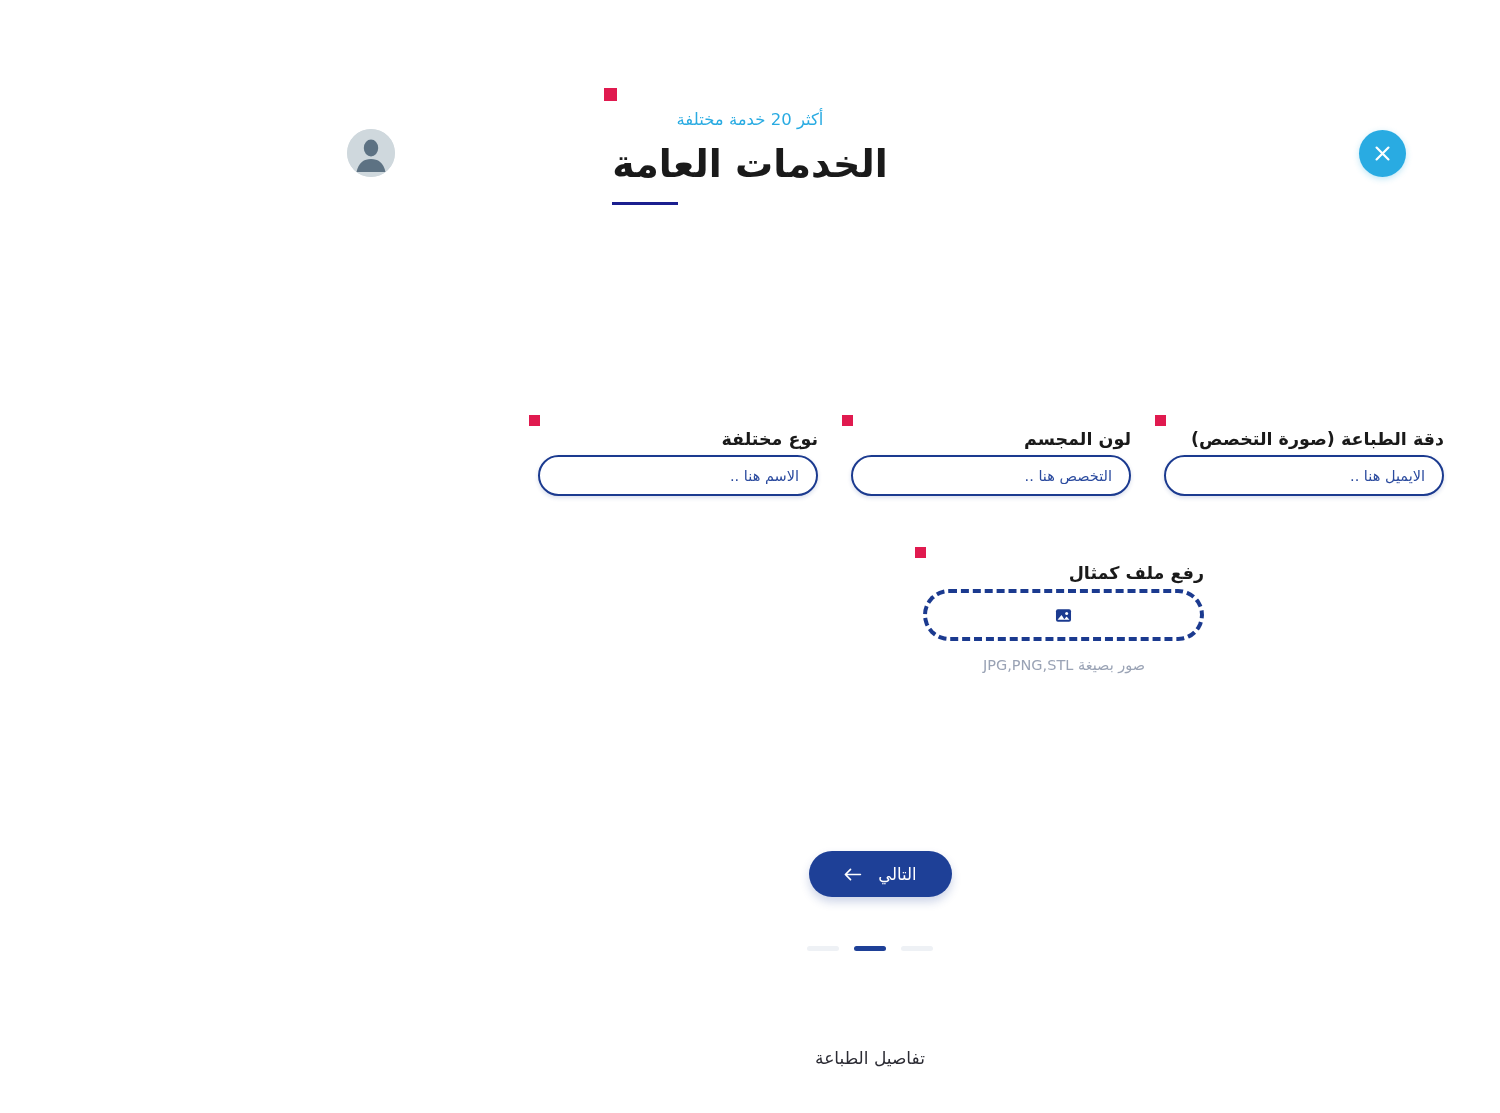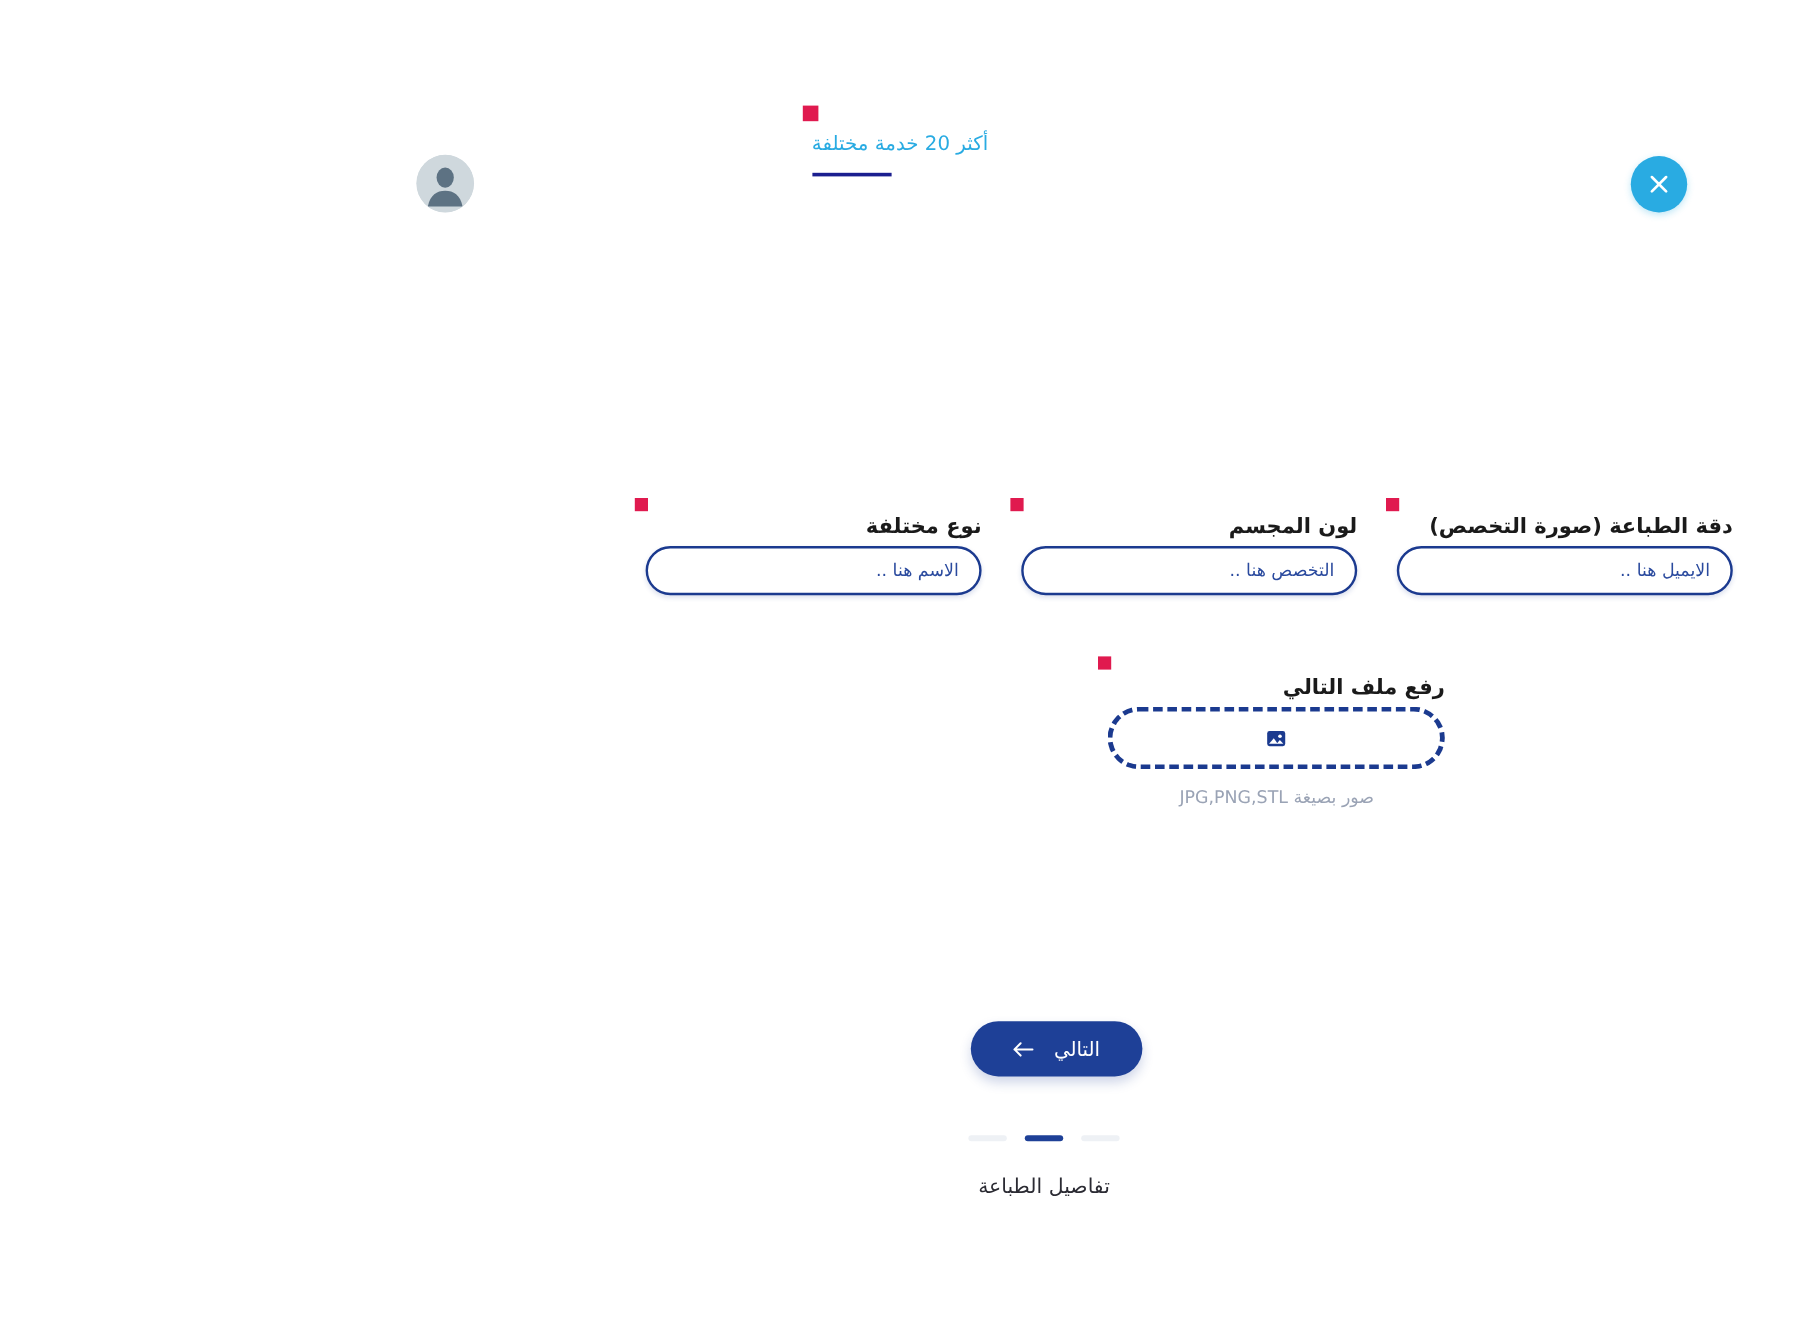--- a/index.html
+++ b/index.html
@@ -225,21 +225,21 @@
     width: 32px; height: 5px;
     border-radius: 3px;
     background: #eef1f5;
     cursor: pointer;
   }
   .dot.active { background: #1e4097; }
 
   
   .caption {
     position: absolute;
-    top: 979px;
+    top: 1048px;
     left: 0; right: 0;
     text-align: center;
     font-size: 17px;
     color: #2b2b33;
   }
 </style>
 </head>
 <body>
 
 <div class="page">
@@ -259,20 +259,21 @@
       <svg viewBox="0 0 20 20" xmlns="http://www.w3.org/2000/svg">
         <path d="M3 3 L17 17 M17 3 L3 17" stroke="#ffffff" stroke-width="2.6" stroke-linecap="round"></path>
       </svg>
     </span>
   </button>
 
   <div class="header">
     <div class="header-inner">
       <span class="hdr-sq"></span>
       <div class="subtitle">أكثر 20 خدمة مختلفة</div>
+      <h1 class="title">الخدمات العامة</h1>
       <div class="title-rule"></div>
     </div>
   </div>
 
   <div class="form">
     <div class="row">
 
       <div class="field">
         <div class="field-head">
           <span class="lbl-sq"></span>
@@ -296,21 +297,21 @@
         </div>
         <input class="input" type="text" placeholder="الاسم هنا .." style="">
       </div>
 
     </div>
   </div>
 
   <div class="upload-block">
     <div class="dz-head">
       <span class="dz-sq"></span>
-      <span class="dz-label">رفع ملف التالي</span>
+      <span class="dz-label">رفع ملف كمثال</span>
     </div>
     <div class="dropzone">
       <span>
         <svg viewBox="0 0 24 24" xmlns="http://www.w3.org/2000/svg">
           <rect x="2.5" y="4" width="19" height="16" rx="2.5" fill="#1b3a8f"></rect>
           <circle cx="16" cy="9.5" r="1.9" fill="#ffffff"></circle>
           <path d="M4.5 17.5 L9.5 11.5 L13.5 17.5 Z" fill="#ffffff"></path>
           <path d="M12.5 17.5 L15.8 13.4 L19.5 17.5 Z" fill="#ffffff"></path>
         </svg>
       </span>

